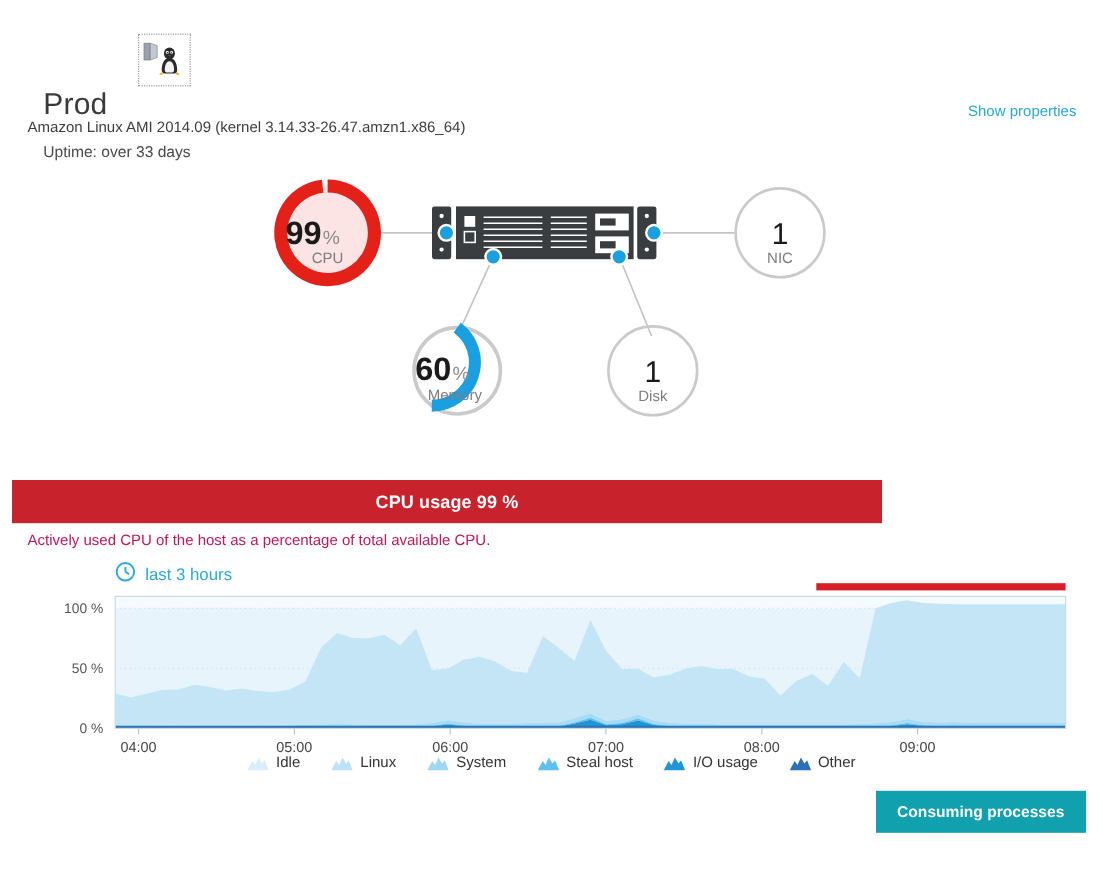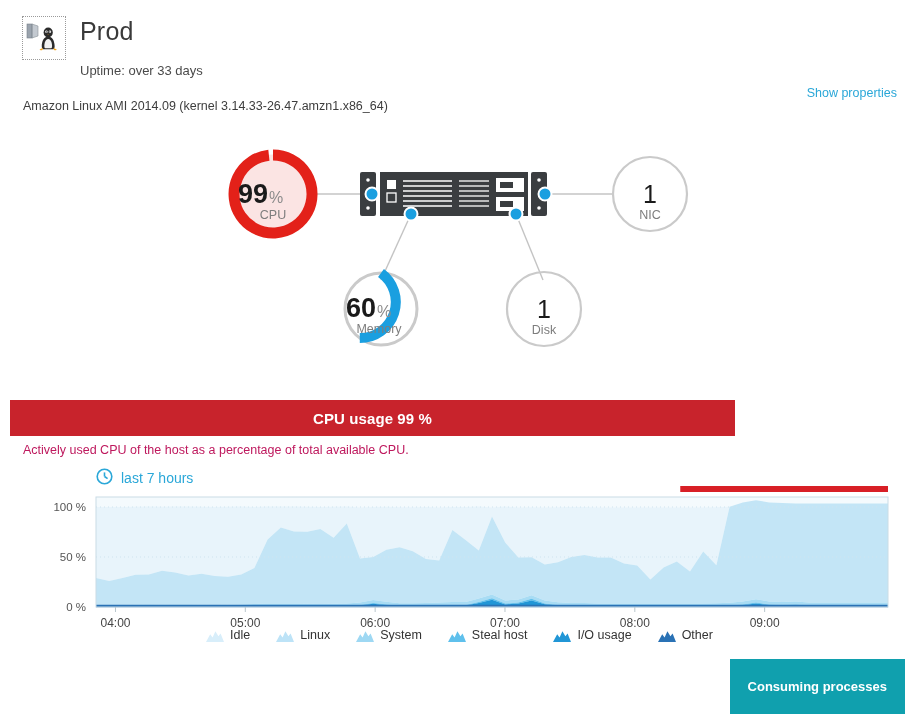--- a/index.html
+++ b/index.html
@@ -13,23 +13,24 @@
     position: relative;
     font-family: "Liberation Sans", sans-serif;
     color: #333333;
     overflow: hidden;
   }
 
   
   .host-header {
     position: absolute;
     left: 22px;
-    top: 16px;
+    top: 28px;
     display: flex;
-    align-items: flex-start;
+    align-items: flex-end;
+    flex-direction: column;
   }
   .os-icon {
     width: 44px;
     height: 44px;
     border: 1px dotted #9a9a9a;
     box-sizing: border-box;
     position: relative;
     flex: 0 0 auto;
   }
   .os-icon svg { position: absolute; left: 2px; top: 2px; }
@@ -178,21 +179,21 @@
 
   
   .consuming-btn {
     position: absolute;
     right: 14px;
     top: 659px;
     background: #10a0ae;
     color: #ffffff;
     font-size: 13px;
     font-weight: 700;
-    padding: 20px 18px;
+    padding: 10px 18px;
     border: none;
     cursor: pointer;
     font-family: "Liberation Sans", sans-serif;
   }
 </style>
 </head>
 <body>
 
 <div class="host-header">
   <div class="os-icon">
@@ -321,21 +322,21 @@
 <div class="metric-desc">Actively used CPU of the host as a percentage of total available CPU.</div>
 
 <div class="range-row">
   <span class="clock">
     <svg width="17" height="17" viewBox="0 0 17 17">
       <circle cx="8.5" cy="8.5" r="7.3" fill="none" stroke="#2aa7d8" stroke-width="1.6"></circle>
       <line x1="8.5" y1="8.5" x2="8.5" y2="4.4" stroke="#2aa7d8" stroke-width="1.6"></line>
       <line x1="8.5" y1="8.5" x2="11.6" y2="10.6" stroke="#2aa7d8" stroke-width="1.6"></line>
     </svg>
   </span>
-  <span>last 7 hours</span>
+  <span>last 3 hours</span>
 </div>
 
 <div class="chart">
   <svg id="chart-svg" width="880" height="160" viewBox="0 0 880 160" aria-hidden="false">
       <rect x="76" y="12" width="792" height="110" fill="#f4fafd"></rect>
       <g>
         <path d="M 76 21.900000000000006 L 89.2 22.099999999999994 L 102.4 21.900000000000006 L 115.6 21.700000000000003 L 128.8 21.5 L 142 21.700000000000003 L 155.2 21.5 L 168.4 21.5 L 181.6 21.700000000000003 L 194.8 21.900000000000006 L 208 21.700000000000003 L 221.2 21.5 L 234.4 22 L 247.6 21.599999999999994 L 260.8 21.400000000000006 L 274 21.599999999999994 L 287.2 21.799999999999997 L 300.4 22 L 313.6 21.799999999999997 L 326.79999999999995 21.599999999999994 L 340 22.400000000000006 L 353.2 22 L 366.4 21.799999999999997 L 379.6 22.299999999999997 L 392.8 22.299999999999997 L 406 22.099999999999994 L 419.2 22.599999999999994 L 432.40000000000003 22.099999999999994 L 445.6 22.099999999999994 L 458.8 21.599999999999994 L 472 22.400000000000006 L 485.20000000000005 21.599999999999994 L 498.4 22.400000000000006 L 511.6 22.200000000000003 L 524.8 22.400000000000006 L 538 22.299999999999997 L 551.2 22 L 564.4000000000001 22 L 577.5999999999999 22.5 L 590.8000000000001 22.5 L 604 22.5 L 617.2 22.5 L 630.4 22.5 L 643.6 22.5 L 656.8 22.5 L 670 22.5 L 683.2 22.5 L 696.4 22.299999999999997 L 709.6 21.799999999999997 L 722.8 17.599999999999994 L 736 15.200000000000003 L 749.1999999999999 17.400000000000006 L 762.4 18.099999999999994 L 775.6 18.599999999999994 L 788.8000000000001 18.599999999999994 L 802 18.599999999999994 L 815.2 18.599999999999994 L 828.4 18.599999999999994 L 841.6 18.599999999999994 L 854.8 18.599999999999994 L 868 18.599999999999994 L 868 18.599999999999994 L 854.8 18.599999999999994 L 841.6 18.599999999999994 L 828.4 18.599999999999994 L 815.2 18.599999999999994 L 802 18.599999999999994 L 788.8000000000001 18.599999999999994 L 775.6 18.599999999999994 L 762.4 18.099999999999994 L 749.1999999999999 17.400000000000006 L 736 15.200000000000003 L 722.8 17.599999999999994 L 709.6 21.799999999999997 L 696.4 80.3 L 683.2 66.5 L 670 86.5 L 656.8 76.5 L 643.6 82.5 L 630.4 94.5 L 617.2 80.5 L 604 78.5 L 590.8000000000001 72.5 L 577.5999999999999 72.5 L 564.4000000000001 70 L 551.2 72 L 538 77.3 L 524.8 79.4 L 511.6 72.2 L 498.4 72.4 L 485.20000000000005 57.599999999999994 L 472 31.400000000000006 L 458.8 65.6 L 445.6 55.099999999999994 L 432.40000000000003 45.099999999999994 L 419.2 75.6 L 406 74.1 L 392.8 66.30000000000001 L 379.6 62.3 L 366.4 64.8 L 353.2 72 L 340 73.4 L 326.79999999999995 38.599999999999994 L 313.6 52.8 L 300.4 44 L 287.2 46.8 L 274 46.599999999999994 L 260.8 42.400000000000006 L 247.6 54.599999999999994 L 234.4 83 L 221.2 89.5 L 208 91.7 L 194.8 90.9 L 181.6 88.7 L 168.4 90.5 L 155.2 87.5 L 142 85.7 L 128.8 89.5 L 115.6 89.7 L 102.4 92.89999999999999 L 89.2 96.1 L 76 92.89999999999999 Z" fill="#e8f4fb"></path>
         <path d="M 76 92.89999999999999 L 89.2 96.1 L 102.4 92.89999999999999 L 115.6 89.7 L 128.8 89.5 L 142 85.7 L 155.2 87.5 L 168.4 90.5 L 181.6 88.7 L 194.8 90.9 L 208 91.7 L 221.2 89.5 L 234.4 83 L 247.6 54.599999999999994 L 260.8 42.400000000000006 L 274 46.599999999999994 L 287.2 46.8 L 300.4 44 L 313.6 52.8 L 326.79999999999995 38.599999999999994 L 340 73.4 L 353.2 72 L 366.4 64.8 L 379.6 62.3 L 392.8 66.30000000000001 L 406 74.1 L 419.2 75.6 L 432.40000000000003 45.099999999999994 L 445.6 55.099999999999994 L 458.8 65.6 L 472 31.400000000000006 L 485.20000000000005 57.599999999999994 L 498.4 72.4 L 511.6 72.2 L 524.8 79.4 L 538 77.3 L 551.2 72 L 564.4000000000001 70 L 577.5999999999999 72.5 L 590.8000000000001 72.5 L 604 78.5 L 617.2 80.5 L 630.4 94.5 L 643.6 82.5 L 656.8 76.5 L 670 86.5 L 683.2 66.5 L 696.4 80.3 L 709.6 21.799999999999997 L 722.8 17.599999999999994 L 736 15.200000000000003 L 749.1999999999999 17.400000000000006 L 762.4 18.099999999999994 L 775.6 18.599999999999994 L 788.8000000000001 18.599999999999994 L 802 18.599999999999994 L 815.2 18.599999999999994 L 828.4 18.599999999999994 L 841.6 18.599999999999994 L 854.8 18.599999999999994 L 868 18.599999999999994 L 868 117.6 L 854.8 117.6 L 841.6 117.6 L 828.4 117.6 L 815.2 117.6 L 802 117.6 L 788.8000000000001 117.6 L 775.6 116.6 L 762.4 117.1 L 749.1999999999999 116.4 L 736 114.2 L 722.8 116.6 L 709.6 117.8 L 696.4 118.3 L 683.2 118.5 L 670 118.5 L 656.8 118.5 L 643.6 118.5 L 630.4 118.5 L 617.2 118.5 L 604 118.5 L 590.8000000000001 118.5 L 577.5999999999999 118.5 L 564.4000000000001 118 L 551.2 118 L 538 117.3 L 524.8 115.4 L 511.6 110.2 L 498.4 114.4 L 485.20000000000005 115.6 L 472 109.4 L 458.8 113.6 L 445.6 117.1 L 432.40000000000003 117.1 L 419.2 117.6 L 406 118.1 L 392.8 118.3 L 379.6 118.3 L 366.4 116.8 L 353.2 115 L 340 117.4 L 326.79999999999995 118.6 L 313.6 118.8 L 300.4 119 L 287.2 118.8 L 274 118.6 L 260.8 118.4 L 247.6 118.6 L 234.4 119 L 221.2 119.5 L 208 119.7 L 194.8 119.9 L 181.6 119.7 L 168.4 119.5 L 155.2 119.5 L 142 119.7 L 128.8 119.5 L 115.6 119.7 L 102.4 119.9 L 89.2 120.1 L 76 119.9 Z" fill="#c3e5f6"></path>
         <path d="M 76 119.9 L 89.2 120.1 L 102.4 119.9 L 115.6 119.7 L 128.8 119.5 L 142 119.7 L 155.2 119.5 L 168.4 119.5 L 181.6 119.7 L 194.8 119.9 L 208 119.7 L 221.2 119.5 L 234.4 119 L 247.6 118.6 L 260.8 118.4 L 274 118.6 L 287.2 118.8 L 300.4 119 L 313.6 118.8 L 326.79999999999995 118.6 L 340 117.4 L 353.2 115 L 366.4 116.8 L 379.6 118.3 L 392.8 118.3 L 406 118.1 L 419.2 117.6 L 432.40000000000003 117.1 L 445.6 117.1 L 458.8 113.6 L 472 109.4 L 485.20000000000005 115.6 L 498.4 114.4 L 511.6 110.2 L 524.8 115.4 L 538 117.3 L 551.2 118 L 564.4000000000001 118 L 577.5999999999999 118.5 L 590.8000000000001 118.5 L 604 118.5 L 617.2 118.5 L 630.4 118.5 L 643.6 118.5 L 656.8 118.5 L 670 118.5 L 683.2 118.5 L 696.4 118.3 L 709.6 117.8 L 722.8 116.6 L 736 114.2 L 749.1999999999999 116.4 L 762.4 117.1 L 775.6 116.6 L 788.8000000000001 117.6 L 802 117.6 L 815.2 117.6 L 828.4 117.6 L 841.6 117.6 L 854.8 117.6 L 868 117.6 L 868 120.2 L 854.8 120.2 L 841.6 120.2 L 828.4 120.2 L 815.2 120.2 L 802 120.2 L 788.8000000000001 120.2 L 775.6 119.6 L 762.4 119.9 L 749.1999999999999 119.4 L 736 117.6 L 722.8 119.6 L 709.6 120.4 L 696.4 120.7 L 683.2 120.7 L 670 120.7 L 656.8 120.7 L 643.6 120.7 L 630.4 120.7 L 617.2 120.7 L 604 120.7 L 590.8000000000001 120.7 L 577.5999999999999 120.7 L 564.4000000000001 120.4 L 551.2 120.4 L 538 119.9 L 524.8 118.4 L 511.6 113.8 L 498.4 117.6 L 485.20000000000005 118.6 L 472 113.2 L 458.8 117 L 445.6 120.1 L 432.40000000000003 120.1 L 419.2 120.4 L 406 120.7 L 392.8 120.7 L 379.6 120.7 L 366.4 119.6 L 353.2 118 L 340 120 L 326.79999999999995 121 L 313.6 121 L 300.4 121 L 287.2 121 L 274 121 L 260.8 121 L 247.6 121 L 234.4 121 L 221.2 121.1 L 208 121.1 L 194.8 121.1 L 181.6 121.1 L 168.4 121.1 L 155.2 121.1 L 142 121.1 L 128.8 121.1 L 115.6 121.1 L 102.4 121.1 L 89.2 121.1 L 76 121.1 Z" fill="#a8dcf4"></path>
         <path d="M 76 121.1 L 89.2 121.1 L 102.4 121.1 L 115.6 121.1 L 128.8 121.1 L 142 121.1 L 155.2 121.1 L 168.4 121.1 L 181.6 121.1 L 194.8 121.1 L 208 121.1 L 221.2 121.1 L 234.4 121 L 247.6 121 L 260.8 121 L 274 121 L 287.2 121 L 300.4 121 L 313.6 121 L 326.79999999999995 121 L 340 120 L 353.2 118 L 366.4 119.6 L 379.6 120.7 L 392.8 120.7 L 406 120.7 L 419.2 120.4 L 432.40000000000003 120.1 L 445.6 120.1 L 458.8 117 L 472 113.2 L 485.20000000000005 118.6 L 498.4 117.6 L 511.6 113.8 L 524.8 118.4 L 538 119.9 L 551.2 120.4 L 564.4000000000001 120.4 L 577.5999999999999 120.7 L 590.8000000000001 120.7 L 604 120.7 L 617.2 120.7 L 630.4 120.7 L 643.6 120.7 L 656.8 120.7 L 670 120.7 L 683.2 120.7 L 696.4 120.7 L 709.6 120.4 L 722.8 119.6 L 736 117.6 L 749.1999999999999 119.4 L 762.4 119.9 L 775.6 119.6 L 788.8000000000001 120.2 L 802 120.2 L 815.2 120.2 L 828.4 120.2 L 841.6 120.2 L 854.8 120.2 L 868 120.2 L 868 120.6 L 854.8 120.6 L 841.6 120.6 L 828.4 120.6 L 815.2 120.6 L 802 120.6 L 788.8000000000001 120.6 L 775.6 120.2 L 762.4 120.4 L 749.1999999999999 120 L 736 118.6 L 722.8 120.2 L 709.6 120.8 L 696.4 121 L 683.2 121 L 670 121 L 656.8 121 L 643.6 121 L 630.4 121 L 617.2 121 L 604 121 L 590.8000000000001 121 L 577.5999999999999 121 L 564.4000000000001 120.8 L 551.2 120.8 L 538 120.4 L 524.8 119.2 L 511.6 115.4 L 498.4 118.6 L 485.20000000000005 119.4 L 472 114.8 L 458.8 118 L 445.6 120.6 L 432.40000000000003 120.6 L 419.2 120.8 L 406 121 L 392.8 121 L 379.6 121 L 366.4 120.2 L 353.2 118.8 L 340 120.4 L 326.79999999999995 121.2 L 313.6 121.2 L 300.4 121.2 L 287.2 121.2 L 274 121.2 L 260.8 121.2 L 247.6 121.2 L 234.4 121.2 L 221.2 121.3 L 208 121.3 L 194.8 121.3 L 181.6 121.3 L 168.4 121.3 L 155.2 121.3 L 142 121.3 L 128.8 121.3 L 115.6 121.3 L 102.4 121.3 L 89.2 121.3 L 76 121.3 Z" fill="#5fc0ec"></path>

